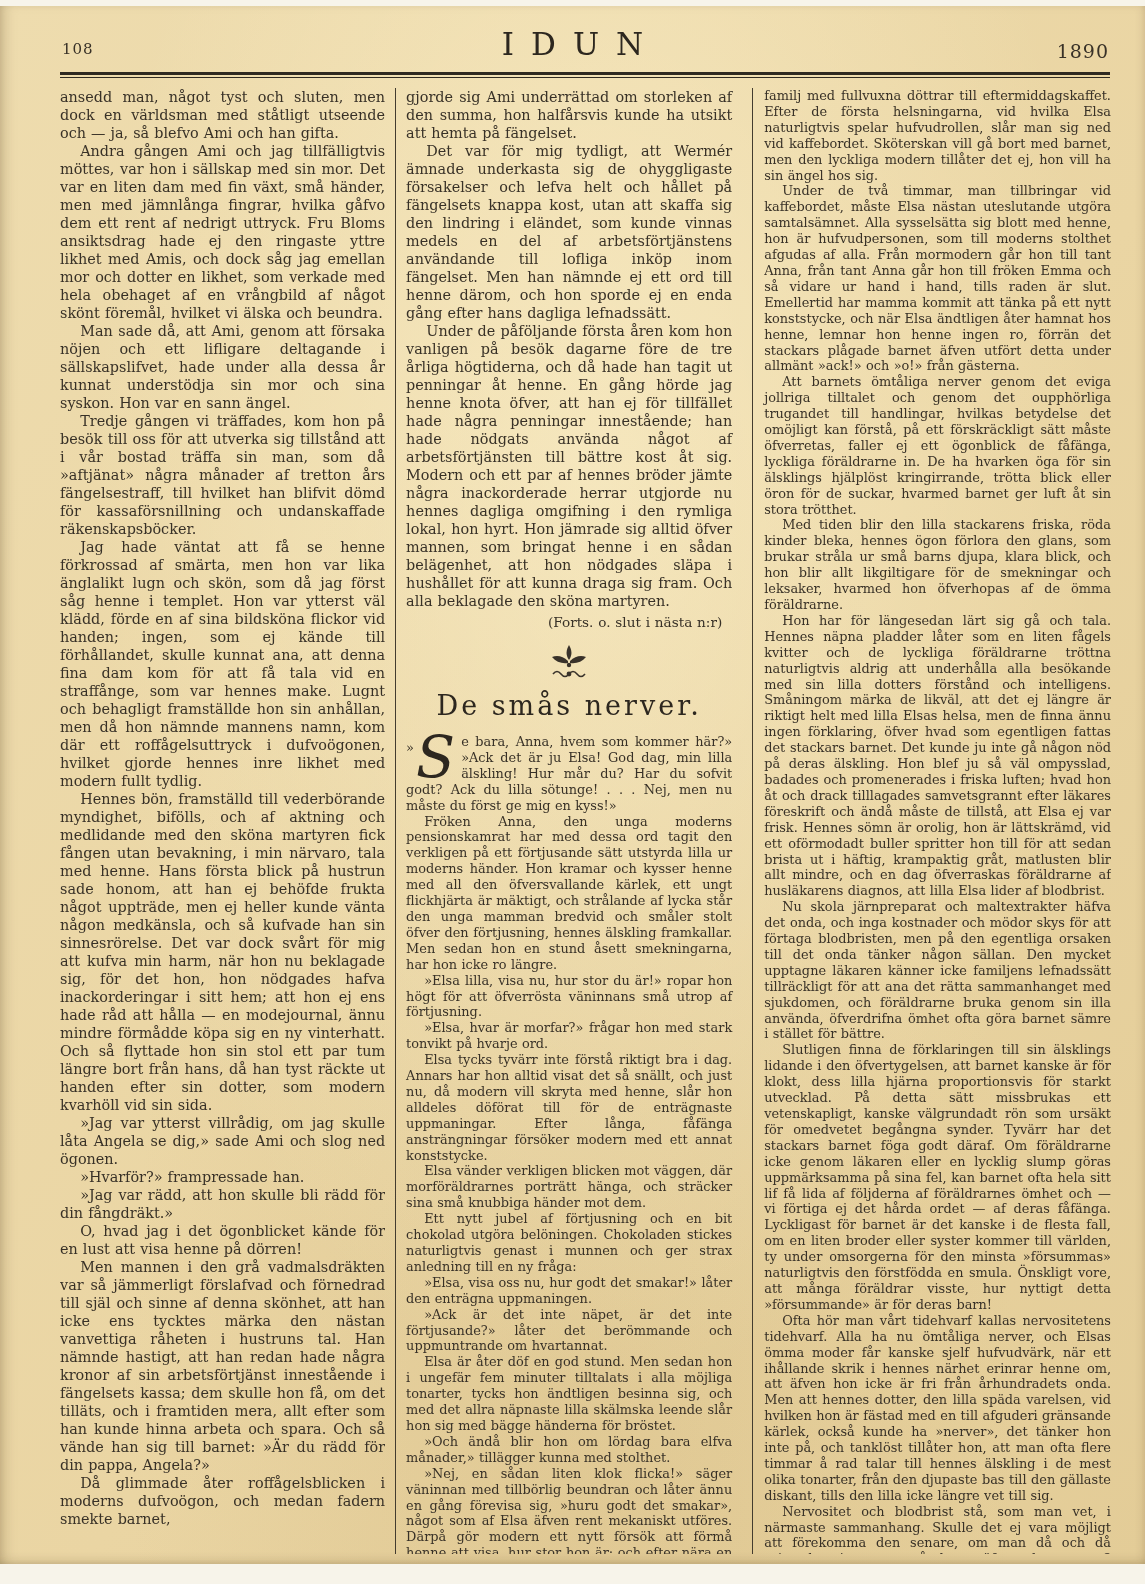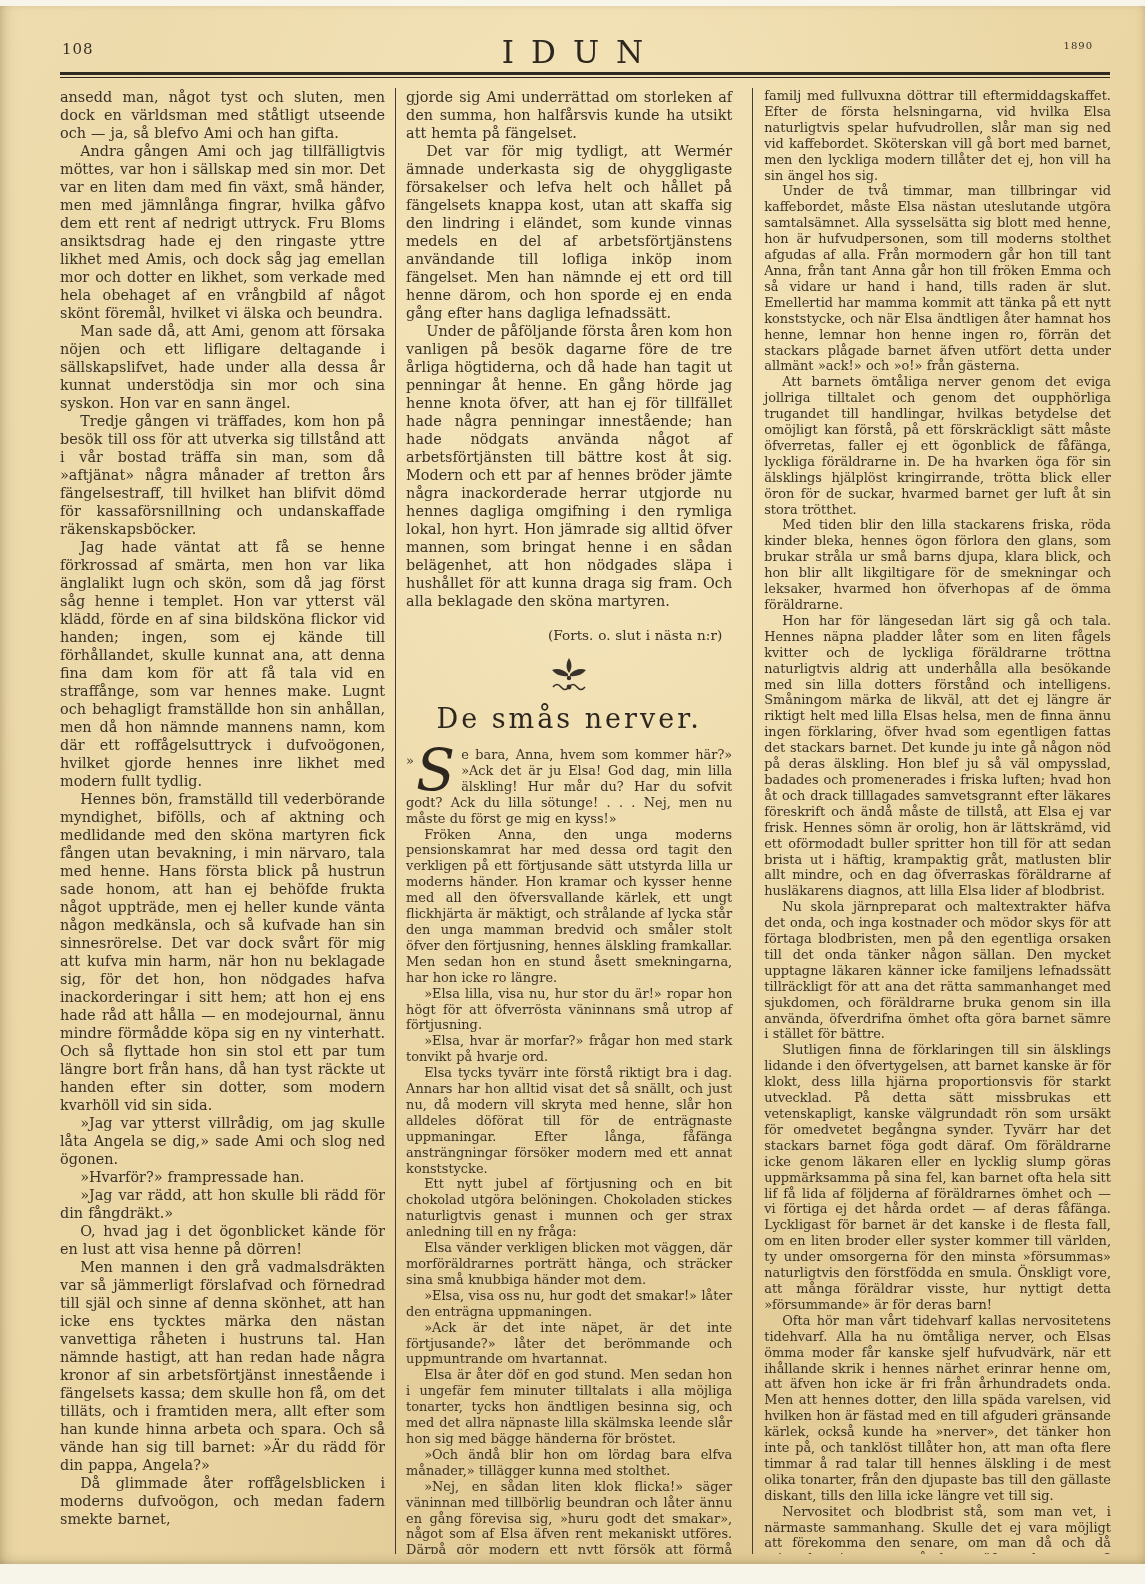--- a/index.html
+++ b/index.html
@@ -17,23 +17,23 @@
       radial-gradient(ellipse at 50% 90%, rgba(190,160,100,.18) 0%, rgba(190,160,100,0) 55%),
       linear-gradient(128deg,#eedcae 0%,#ead5a3 55%,#e3cc97 100%);
     box-shadow: inset 10px 0 16px -10px rgba(60,40,10,.35),
                 inset -6px 0 12px -8px rgba(60,40,10,.25),
                 inset 0 -8px 14px -10px rgba(60,40,10,.3);
     overflow:hidden;
   }
   
   .pg-header{position:relative;height:58px;}
   .page-number{position:absolute;left:62px;top:34px;font-size:15px;letter-spacing:1px;}
-  .year{position:absolute;right:52px;top:34px;font-size:10px;letter-spacing:1px;text-align:center;}
+  .year{position:absolute;right:36px;top:34px;font-size:19px;letter-spacing:1px;text-align:center;}
   .masthead{
-    position:absolute;left:0;right:0;top:28px;text-align:center;
+    position:absolute;left:0;right:0;top:20px;text-align:center;
     font-size:31px;letter-spacing:.55em;text-indent:.55em;color:#2d271f;
   }
   .header-rule{
     margin:8px 35px 0 60px;height:2px;
     border-top:3px solid #2f2a21;border-bottom:1px solid #2f2a21;
   }
   
   .columns{
     display:flex;align-items:stretch;
     margin:10px 34px 0 60px;height:1466px;overflow:hidden;
@@ -41,21 +41,21 @@
   .col{overflow:hidden;}
   .col-1{width:330px;}
   .col-2{width:331px;border-left:1px solid #433c2f;padding:0 10px;margin-left:10px;}
   .col-3{width:352px;border-left:1px solid #433c2f;padding-left:11px;margin-left:10px;}
   p{margin:0;text-indent:1.4em;text-align:justify;hyphens:auto;}
   .a1{font-size:14.4px;line-height:18px;word-spacing:.5px;}
   .a2{font-size:12.9px;line-height:15.9px;word-spacing:.3px;}
   p.flush{text-indent:0;}
   .continuation{
     text-align:right;text-indent:0;font-size:13.6px;
-    padding-right:10px;margin-top:16px;
+    padding-right:10px;margin-top:3px;
   }
   .ornament{text-align:center;}
   .ornament.divider{margin:13px 0 2px;}
   .article-title{
     font-weight:400;font-size:27px;letter-spacing:3px;
     text-align:center;margin:8px 0 13px;color:#2d271f;
   }
   .lead{text-indent:0;}
   .lead-quote{float:left;font-size:13px;line-height:15px;padding:6px 1px 0 0;}
   .dropcap{
@@ -118,22 +118,22 @@
 
       <p class="lead a2">
         <span class="lead-quote">»</span><span class="dropcap">S</span><span>e bara, Anna, hvem som kommer här?» »Ack det är ju Elsa! God dag, min lilla älskling! Hur mår du? Har du sofvit godt? Ack du lilla sötunge! . . . Nej, men nu måste du först ge mig en kyss!»</span>
       </p>
 
       <div>
           <p class="a2">Fröken Anna, den unga moderns pensionskamrat har med dessa ord tagit den verkligen på ett förtjusande sätt utstyrda lilla ur moderns händer. Hon kramar och kysser henne med all den öfversvallande kärlek, ett ungt flickhjärta är mäktigt, och strålande af lycka står den unga mamman bredvid och småler stolt öfver den förtjusning, hennes älskling framkallar. Men sedan hon en stund åsett smekningarna, har hon icke ro längre.</p>
           <p class="a2">»Elsa lilla, visa nu, hur stor du är!» ropar hon högt för att öfverrösta väninnans små utrop af förtjusning.</p>
           <p class="a2">»Elsa, hvar är morfar?» frågar hon med stark tonvikt på hvarje ord.</p>
           <p class="a2">Elsa tycks tyvärr inte förstå riktigt bra i dag. Annars har hon alltid visat det så snällt, och just nu, då modern vill skryta med henne, slår hon alldeles döförat till för de enträgnaste uppmaningar. Efter långa, fåfänga ansträngningar försöker modern med ett annat konststycke.</p>
+          <p class="a2">Elsa vänder verkligen blicken mot väggen, där morföräldrarnes porträtt hänga, och sträcker sina små knubbiga händer mot dem.</p>
           <p class="a2">Ett nytt jubel af förtjusning och en bit chokolad utgöra belöningen. Chokoladen stickes naturligtvis genast i munnen och ger strax anledning till en ny fråga:</p>
-          <p class="a2">Elsa vänder verkligen blicken mot väggen, där morföräldrarnes porträtt hänga, och sträcker sina små knubbiga händer mot dem.</p>
           <p class="a2">»Elsa, visa oss nu, hur godt det smakar!» låter den enträgna uppmaningen.</p>
           <p class="a2">»Ack är det inte näpet, är det inte förtjusande?» låter det berömmande och uppmuntrande om hvartannat.</p>
           <p class="a2">Elsa är åter döf en god stund. Men sedan hon i ungefär fem minuter tilltalats i alla möjliga tonarter, tycks hon ändtligen besinna sig, och med det allra näpnaste lilla skälmska leende slår hon sig med bägge händerna för bröstet.</p>
           <p class="a2">»Och ändå blir hon om lördag bara elfva månader,» tillägger kunna med stolthet.</p>
           <p class="a2">»Nej, en sådan liten klok flicka!» säger väninnan med tillbörlig beundran och låter ännu en gång förevisa sig, »huru godt det smakar», något som af Elsa äfven rent mekaniskt utföres. Därpå gör modern ett nytt försök att förmå henne att visa, hur stor hon är; och efter nära en kvarts timmes ansträngning lyckas det henne ändtligen.</p>
         </div>
     </section>
 
     <section class="col col-3">
       <div>

